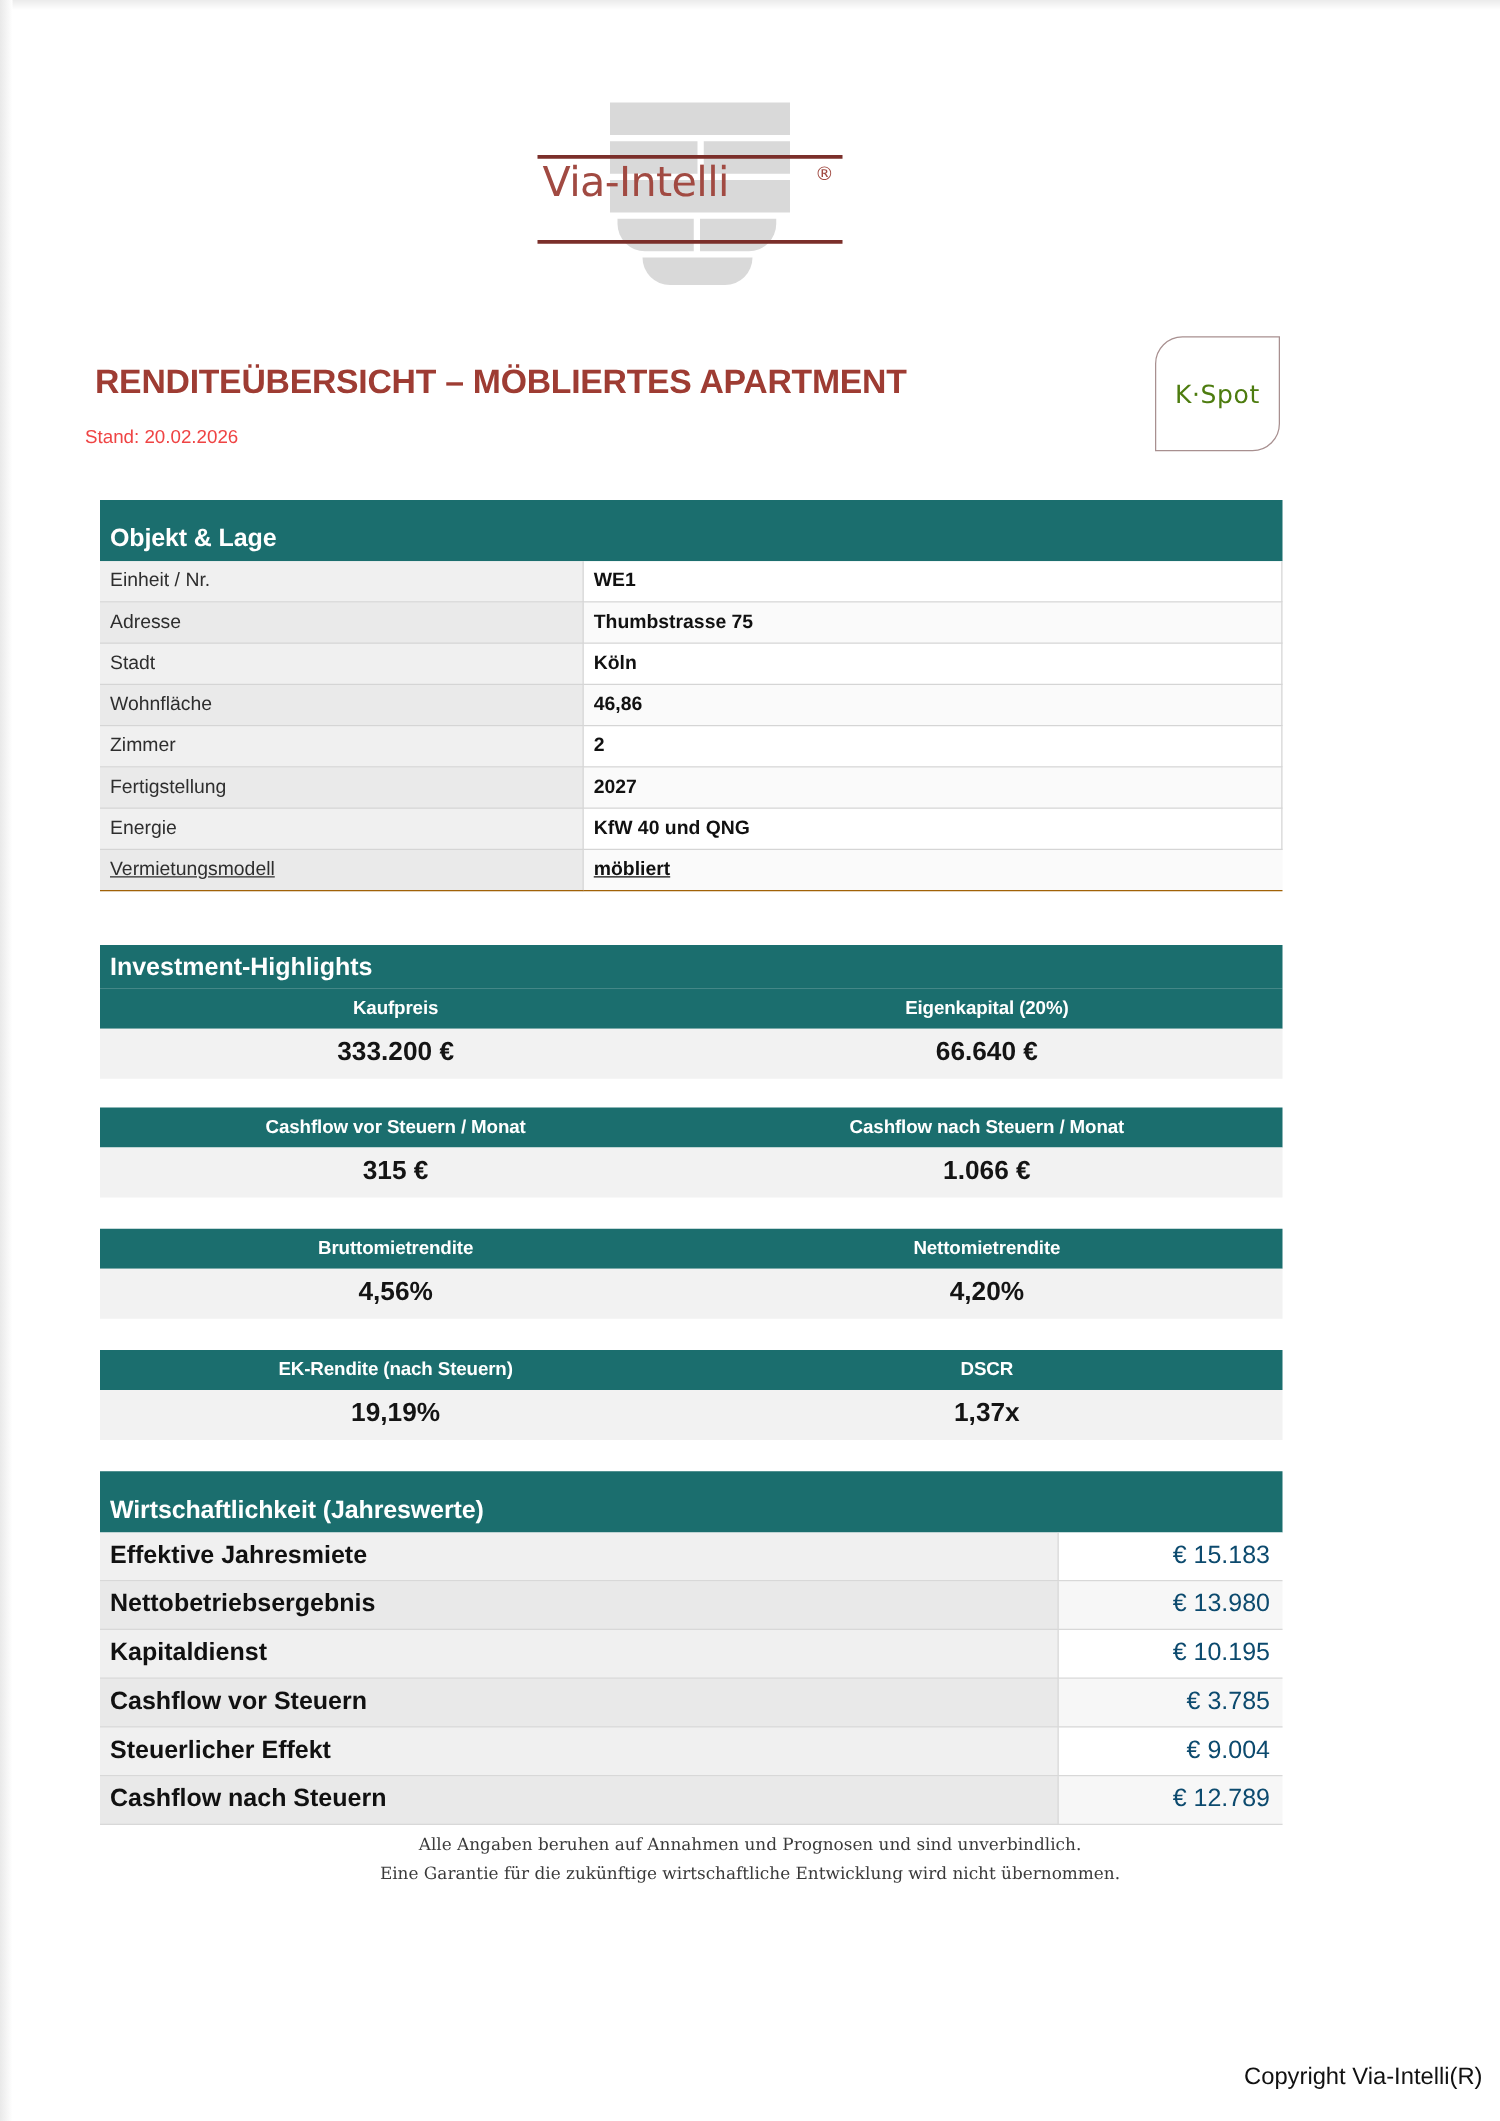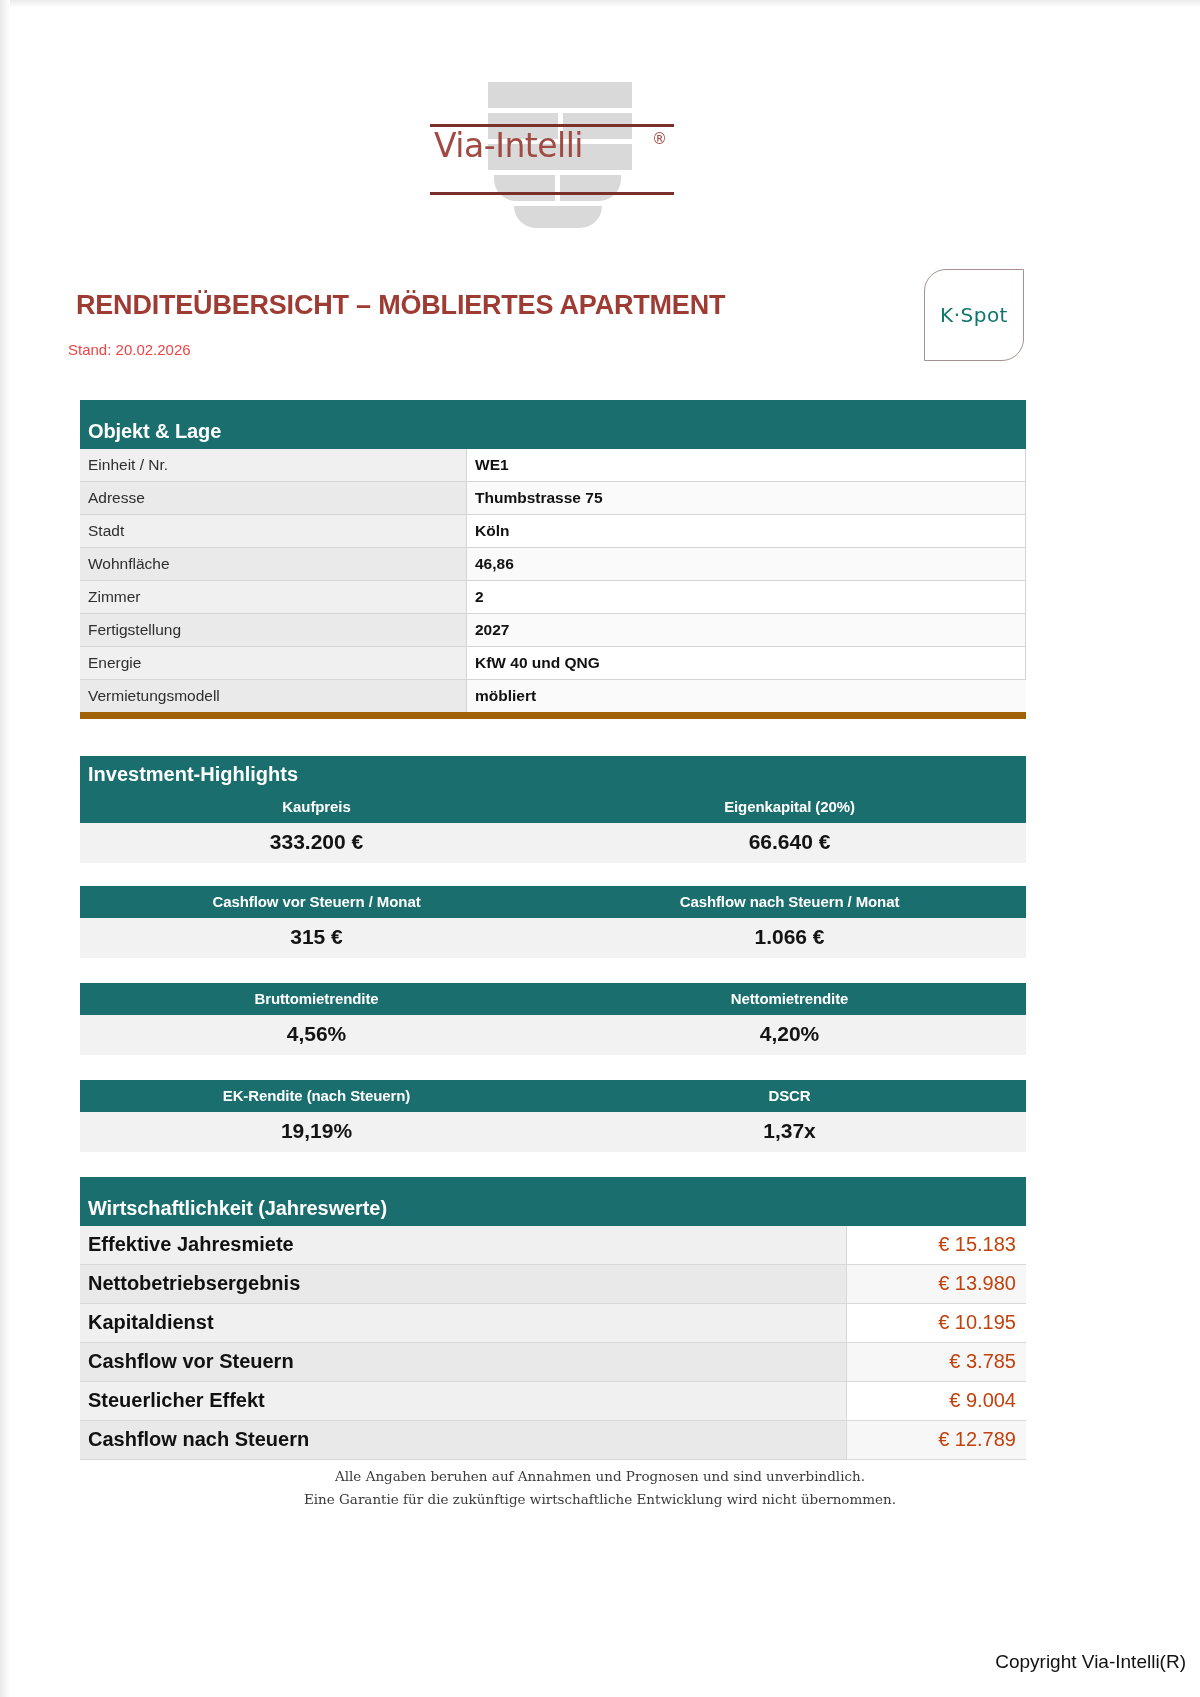--- a/index.html
+++ b/index.html
@@ -110,21 +110,21 @@
     border-top-left-radius: 22px;
     border-bottom-right-radius: 22px;
     background: #ffffff;
     display: flex;
     align-items: center;
     justify-content: center;
   }
   .kspot-label {
     font-family: "DejaVu Sans", sans-serif;
     font-size: 20px;
-    color: #0f766e;
+    color: #4d7c0f;
     letter-spacing: 0.5px;
     white-space: nowrap;
   }
 
   
   .block {
     position: absolute;
     left: 80px;
     width: 946px;
   }
@@ -159,21 +159,21 @@
     border-right: 1px solid #d5d5d5;
   }
   table.info td.v {
     background: #ffffff;
     font-weight: bold;
     color: #111111;
     border-right: 1px solid #d5d5d5;
   }
   table.info tr:nth-child(even) td.k { background: #eaeaea; }
   table.info tr:nth-child(even) td.v { background: #fafafa; }
-  table.info tr:last-child td { border-bottom: 7px solid #a16207; }
+  table.info tr:last-child td { border-bottom: 1px solid #a16207; text-decoration: underline; }
   table.info tr:last-child td.v { border-right: none; }
 
   
   .kpi-head {
     display: flex;
     background: #1b6e6e;
   }
   .kpi-head .cell {
     flex: 1 1 50%;
     text-align: center;
@@ -220,21 +220,21 @@
   table.fin td.label {
     width: 758px;
     background: #f0f0f0;
     border-right: 1px solid #d8d8d8;
   }
   table.fin td.amount {
     background: #ffffff;
     text-align: right;
     padding-right: 10px;
     font-weight: normal;
-    color: #c2410c;
+    color: #0c4a6e;
   }
   table.fin tr:nth-child(even) td.label { background: #e9e9e9; }
   table.fin tr:nth-child(even) td.amount { background: #f7f7f7; }
 
   
   .disclaimer {
     position: absolute;
     left: 0;
     width: 1200px;
     text-align: center;

